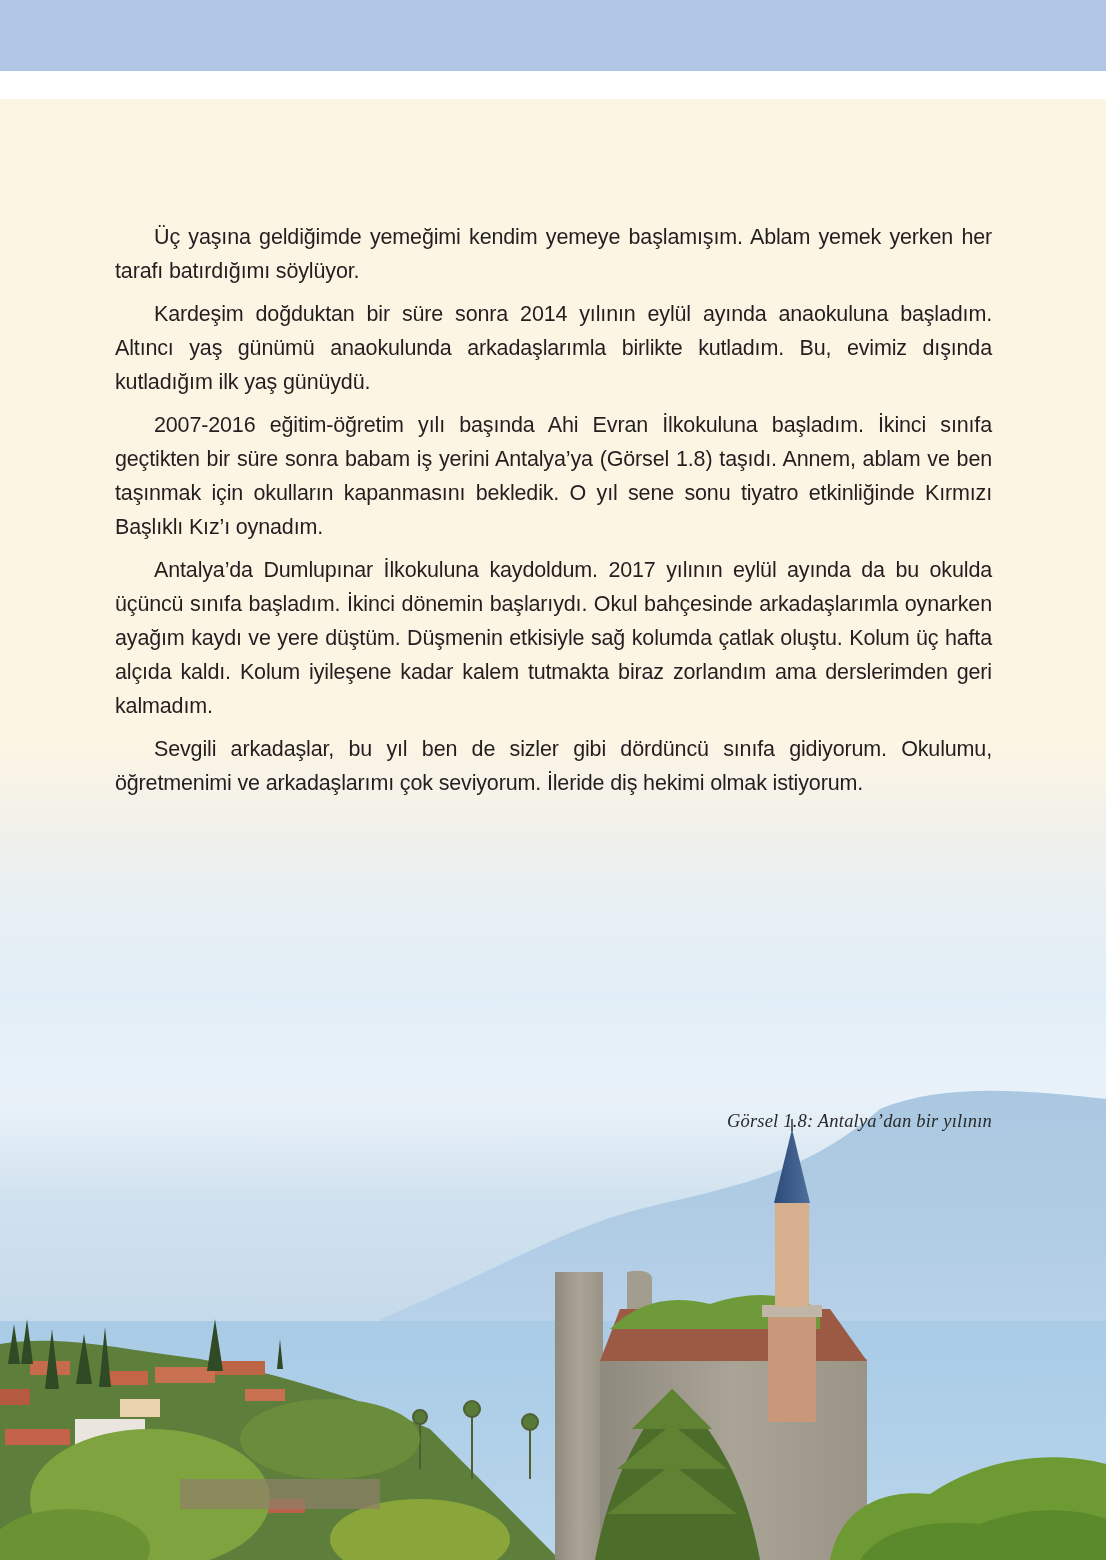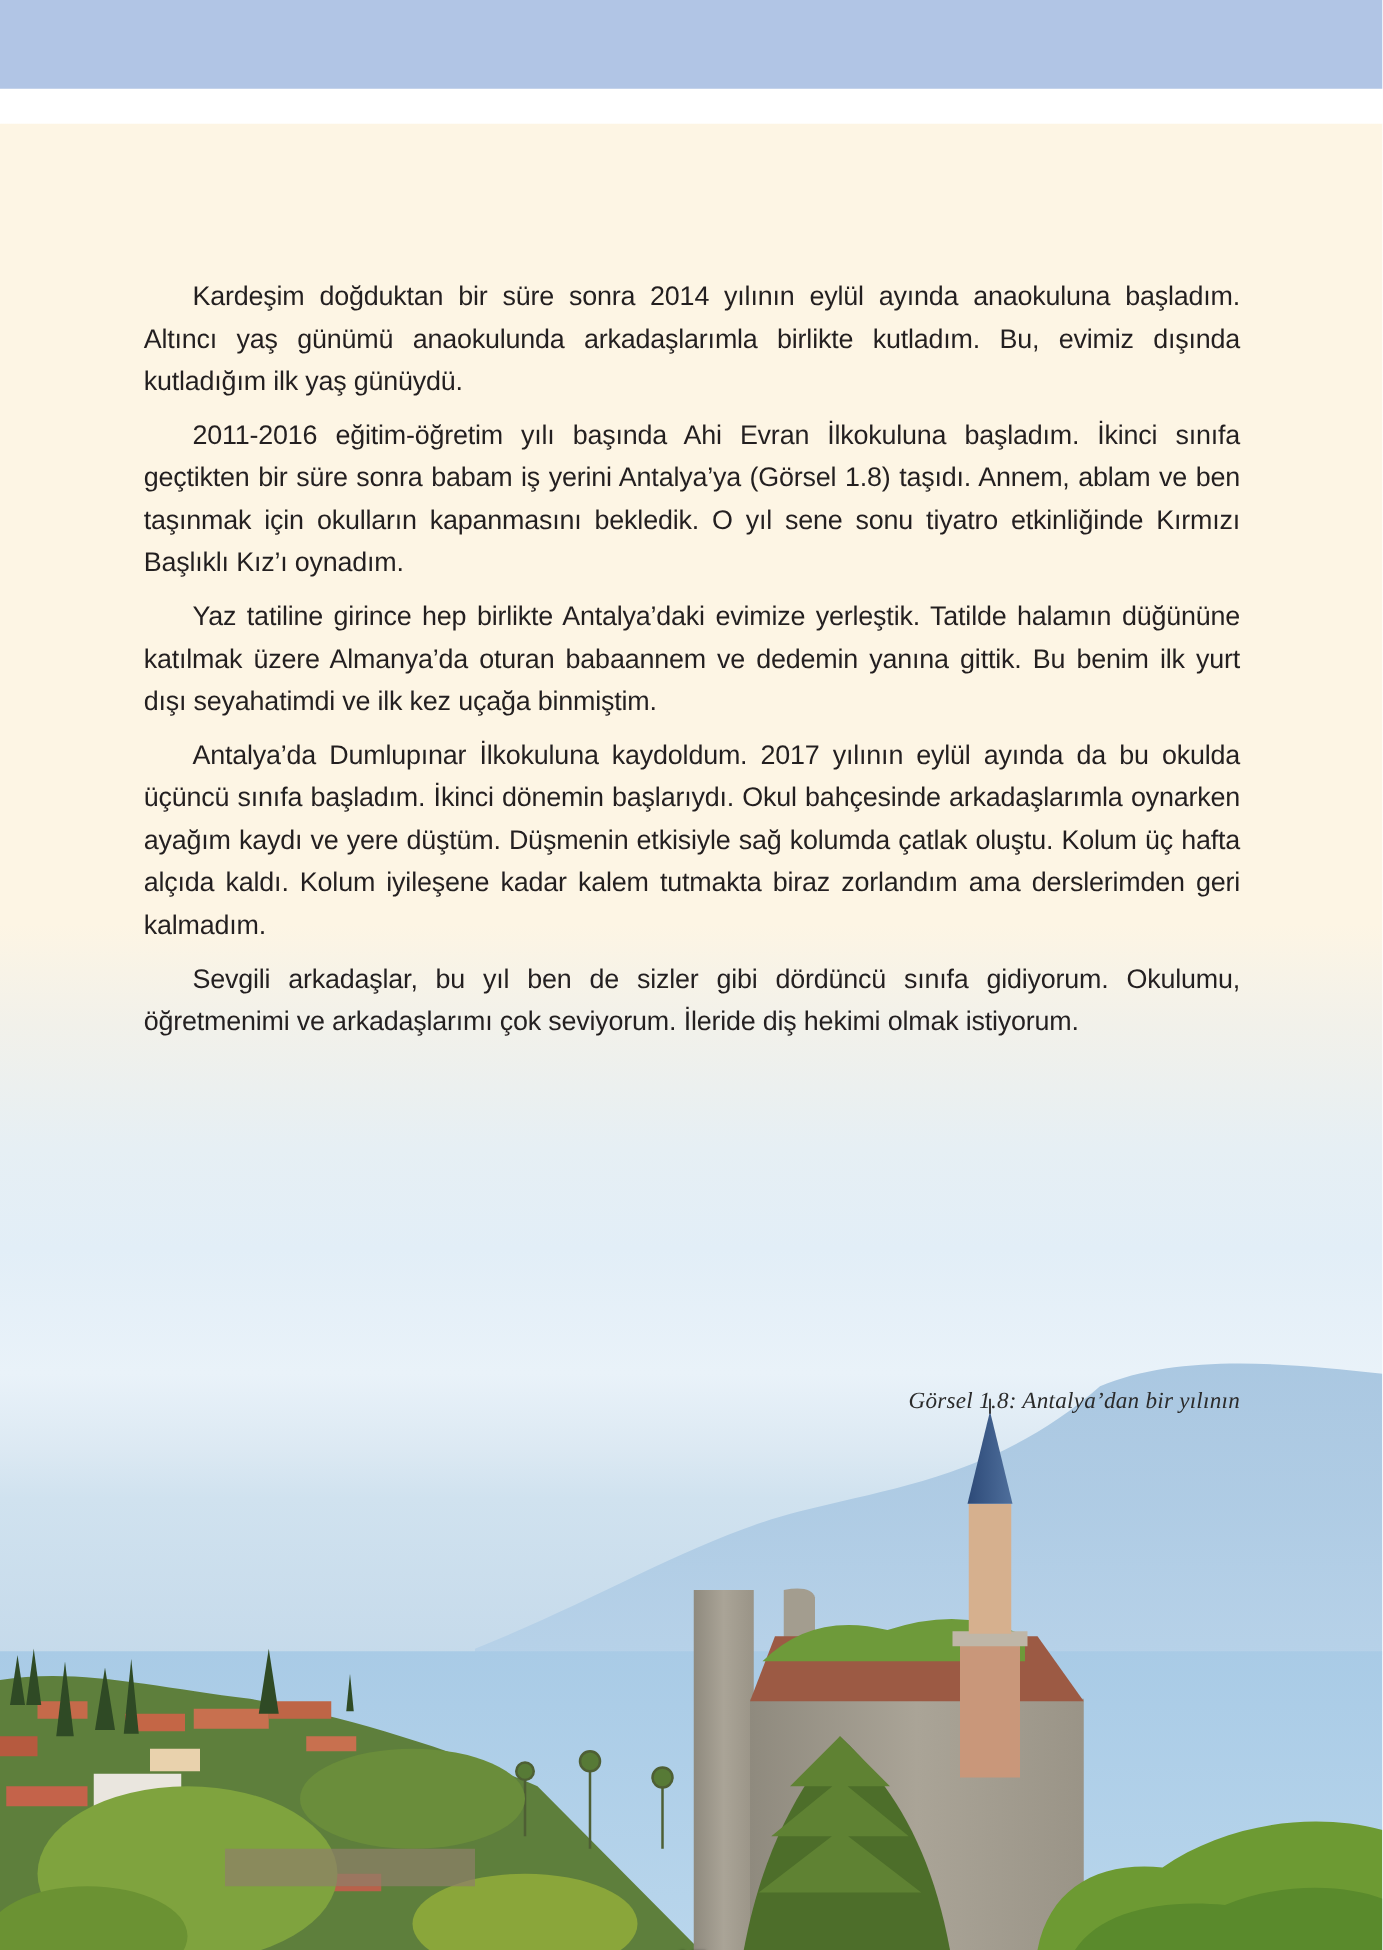--- a/index.html
+++ b/index.html
@@ -144,22 +144,22 @@
     </g>
 
     <path d="M672 1290 C 640 1330, 610 1380, 595 1461 L 760 1461 C 745 1380, 715 1330, 672 1290 Z" fill="#4d6e2a"></path>
     <path d="M672 1290 l -40 40 l 80 0 z M672 1325 l -55 45 l 110 0 z M672 1365 l -65 50 l 130 0 z" fill="#5f8233"></path>
 
     <path d="M830 1461 C 840 1410, 880 1390, 930 1395 C 980 1360, 1050 1350, 1106 1365 L1106 1461 Z" fill="#6d9a33"></path>
     <path d="M860 1461 C 880 1430, 930 1420, 980 1425 C 1030 1405, 1080 1410, 1106 1420 L1106 1461 Z" fill="#5a8a2c"></path>
   </svg>
 
   <div class="text-block">
+    <p>Üç yaşına geldiğimde yemeğimi kendim yemeye başlamışım. Ablam yemek yer­ken her tarafı batırdığımı söylüyor.</p>
     <p>Kardeşim doğduktan bir süre sonra 2014 yılının eylül ayında anaokuluna başla­dım. Altıncı yaş günümü anaokulunda arkadaşlarımla birlikte kutladım. Bu, evimiz dışında kutladığım ilk yaş günüydü.</p>
-    <p>2011-2016 eğitim-öğretim yılı başında Ahi Evran İlkokuluna başladım. İkinci sı­nıfa geçtikten bir süre sonra babam iş yerini Antalya’ya (Görsel 1.8) taşıdı. Annem, ablam ve ben taşınmak için okulların kapanmasını bekledik. O yıl sene sonu tiyatro etkinliğinde Kırmızı Başlıklı Kız’ı oynadım.</p>
-    <p>Yaz tatiline girince hep birlikte Antalya’daki evimize yerleştik. Tatilde halamın düğününe katılmak üzere Almanya’da oturan babaannem ve dedemin yanına gittik. Bu benim ilk yurt dışı seyahatimdi ve ilk kez uçağa binmiştim.</p>
+    <p>2007-2016 eğitim-öğretim yılı başında Ahi Evran İlkokuluna başladım. İkinci sı­nıfa geçtikten bir süre sonra babam iş yerini Antalya’ya (Görsel 1.8) taşıdı. Annem, ablam ve ben taşınmak için okulların kapanmasını bekledik. O yıl sene sonu tiyatro etkinliğinde Kırmızı Başlıklı Kız’ı oynadım.</p>
     <p>Antalya’da Dumlupınar İlkokuluna kaydoldum. 2017 yılının eylül ayında da bu okulda üçüncü sınıfa başladım. İkinci dönemin başlarıydı. Okul bahçesinde arka­daşlarımla oynarken ayağım kaydı ve yere düştüm. Düşmenin etkisiyle sağ kolum­da çatlak oluştu. Kolum üç hafta alçıda kaldı. Kolum iyileşene kadar kalem tutmakta biraz zorlandım ama derslerimden geri kalmadım.</p>
     <p>Sevgili arkadaşlar, bu yıl ben de sizler gibi dördüncü sınıfa gidiyorum. Okulumu, öğretmenimi ve arkadaşlarımı çok seviyorum. İleride diş hekimi olmak istiyorum.</p>
   </div>
 
   <div class="caption">Görsel 1.8: Antalya’dan bir yılının</div>
   <div class="page-number">17</div>
 </div>
 
 </body></html>

